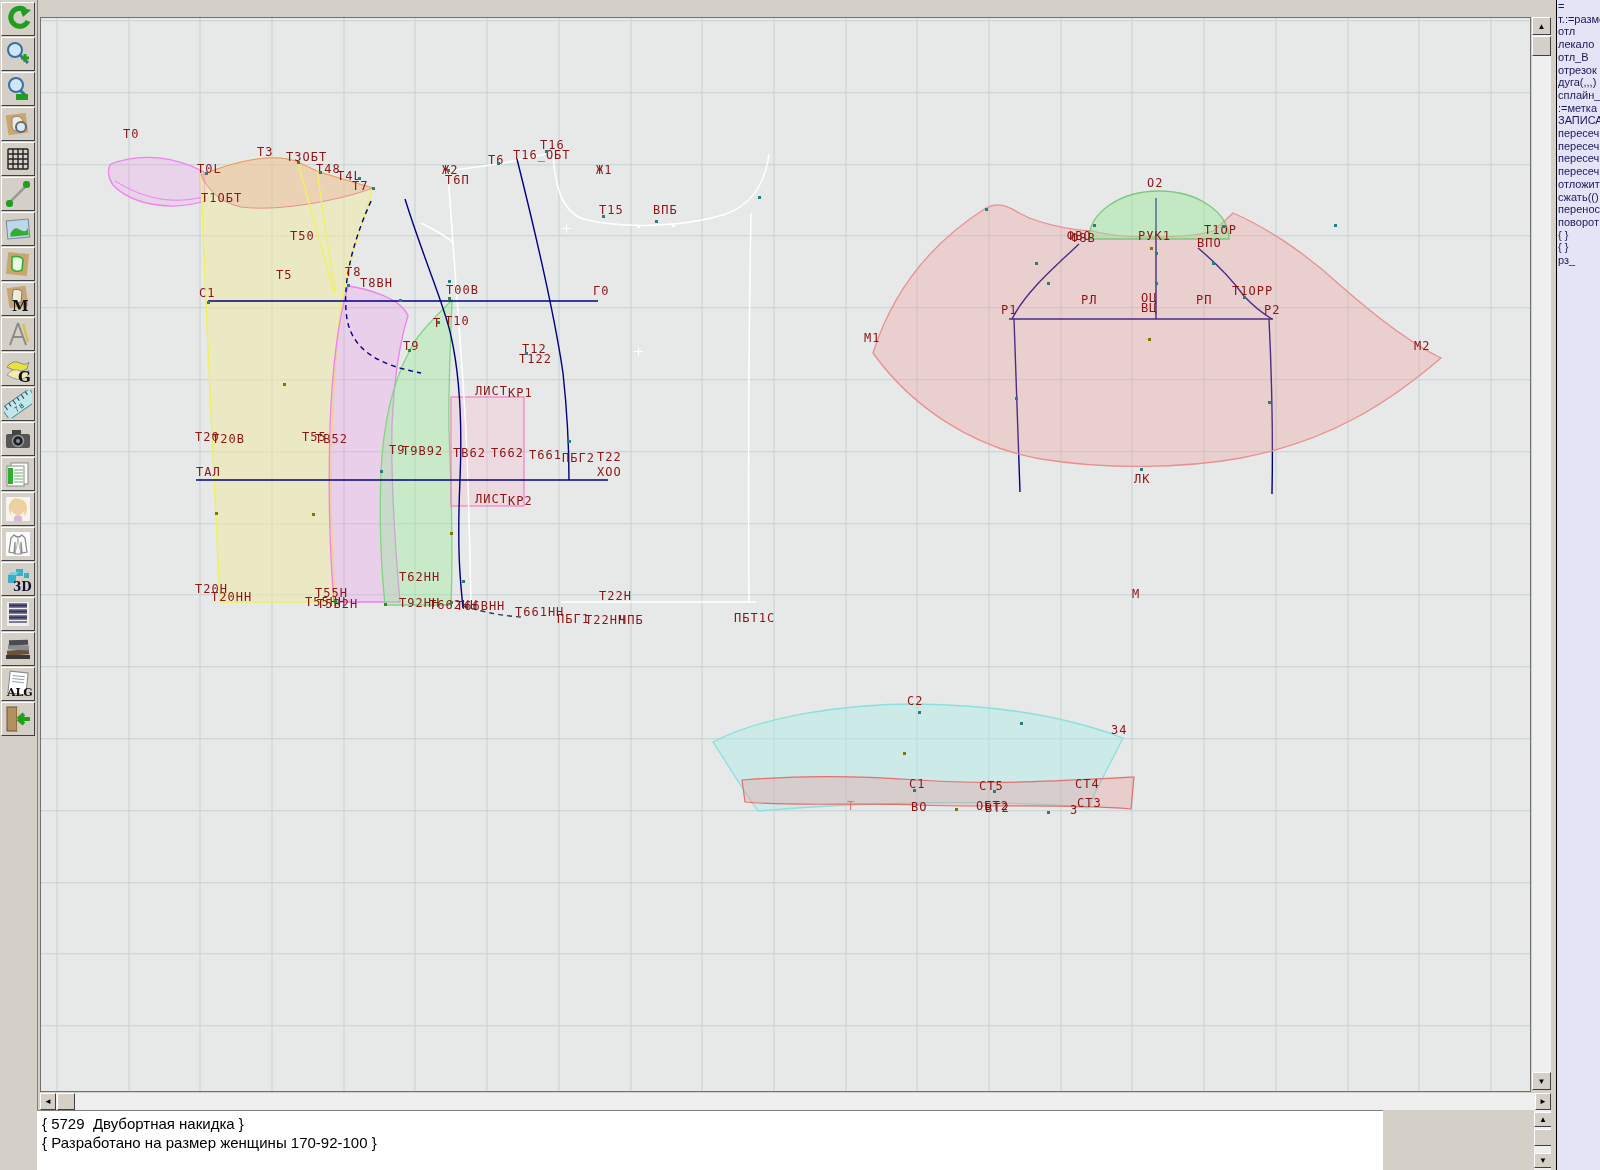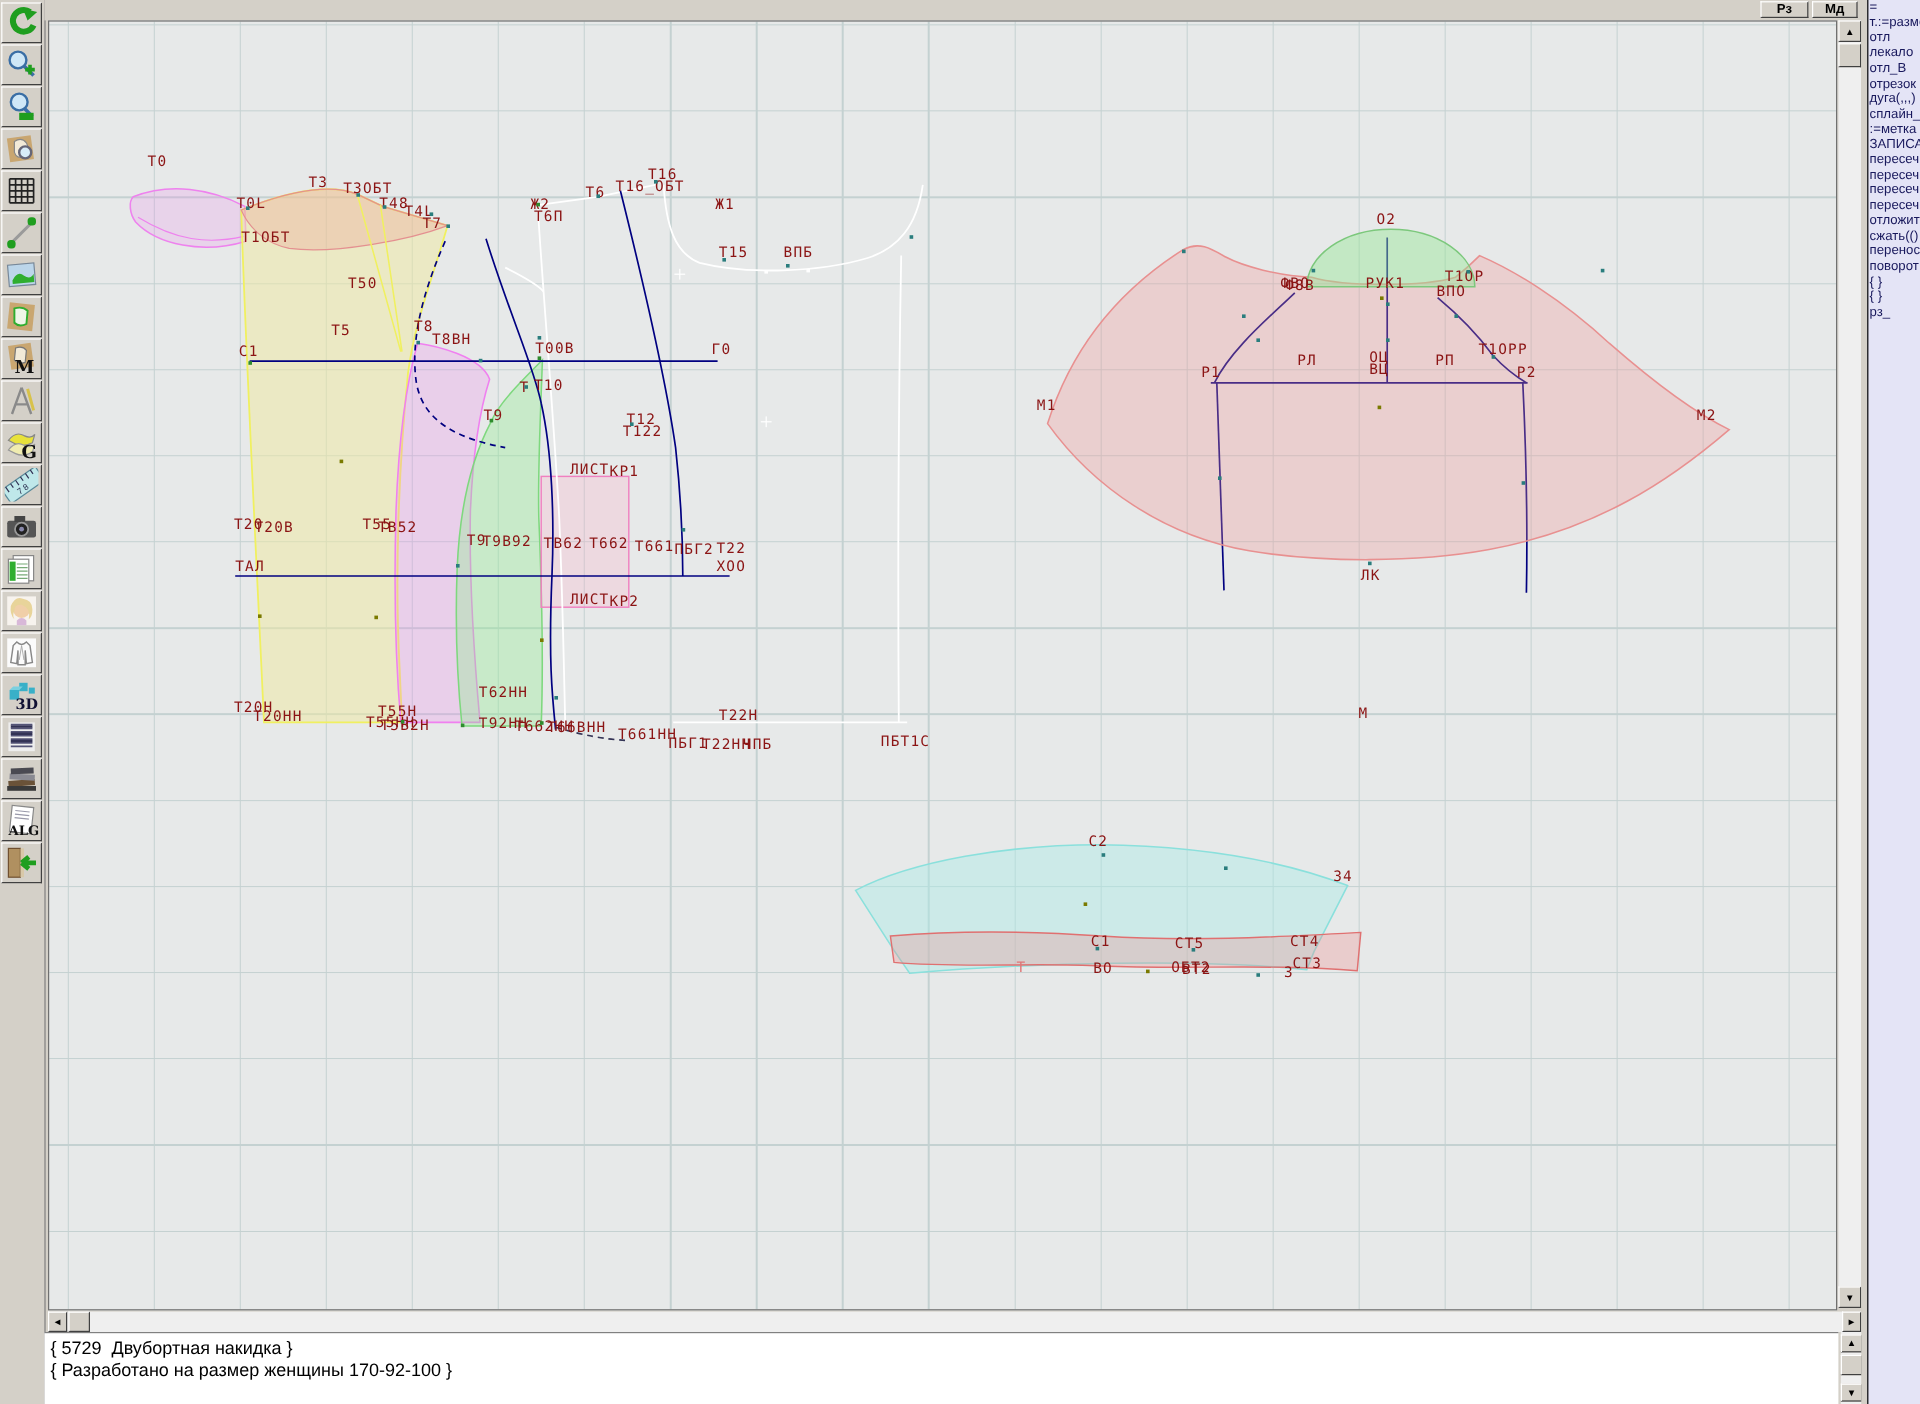--- a/index.html
+++ b/index.html
@@ -35,21 +35,21 @@
   .ptw:before{left:4px;top:0;width:1px;height:9px;}
   .ptw:after{left:0;top:4px;width:9px;height:1px;}
 
   
   .sb-btn{position:absolute;background:#d4d0c8;border:1px solid;border-color:#ffffff #404040 #404040 #ffffff;
     box-sizing:border-box;font-size:8px;color:#000;text-align:center;display:flex;align-items:center;justify-content:center;}
   .sb-thumb{position:absolute;background:#d4d0c8;border:1px solid;border-color:#ffffff #404040 #404040 #ffffff;box-sizing:border-box;}
   .sb-track{position:absolute;background:#efefef;}
 
   
-  #console{position:absolute;left:37px;top:1110px;width:1495px;height:60px;background:#ffffff;
+  #console{position:absolute;left:37px;top:1110px;width:1346px;height:60px;background:#ffffff;
     border-top:1px solid #808080;color:#000;font-size:15px;}
   #console .cline{position:absolute;left:5px;white-space:pre;}
 
   
   #rpanel{position:absolute;left:1556px;top:0;width:44px;height:1170px;background:#e4e4f6;
     border-left:1px solid #000;overflow:hidden;}
   #rpanel .pline{font-size:11px;line-height:12.7px;color:#18185c;white-space:pre;cursor:default;padding-left:1px;}
 
   .gap{position:absolute;background:#d4d0c8;}
 </style>
@@ -203,24 +203,20 @@
       </div>
     <div class="tool-btn" style="top:702px">
       <svg width="28" height="28">
           <rect x="3" y="2" width="10" height="24" fill="#b09060" stroke="#705030"></rect>
           <rect x="13" y="2" width="3" height="24" fill="#d8c8a8"></rect>
           <path d="M26,14 L14,14 M14,14 L20,9 M14,14 L20,19" stroke="#1f9e1f" stroke-width="4" fill="none"></path>
         </svg>
       </div>
   </div>
 
-  <div id="topstrip">
-    <div class="mini-btn" style="left:1430px;width:40px">Рз</div>
-    <div class="mini-btn" style="left:1473px;width:38px">Мд</div>
-  </div>
 
   <div id="canvas">
     <svg width="1489" height="1073" viewBox="40 17 1489 1073">
 
       <path d="M110,163 C140,151 175,156 203,171 L204,200 C168,211 130,203 112,184 C107,177 106,167 110,163 Z" fill="rgba(238,130,238,0.22)" stroke="#ee82ee" stroke-width="1.3"></path>
       <path d="M114,180 C145,199 172,203 202,196" fill="none" stroke="#ee82ee" stroke-width="1"></path>
 
       <path d="M200,174 C240,158 275,152 297,161 L318,171 L372,187 C358,235 344,270 339,310 C331,390 328,480 332,555 L334,601 L219,601 C213,470 204,300 200,174 Z" fill="rgba(240,234,160,0.50)" stroke="#f0f060" stroke-width="1.5"></path>
 
       <path d="M200,174 C240,158 275,152 297,161 L318,171 L372,187 C340,199 278,211 240,206 C221,202 207,190 200,174 Z" fill="rgba(240,128,128,0.22)" stroke="#e49090" stroke-width="1"></path>

